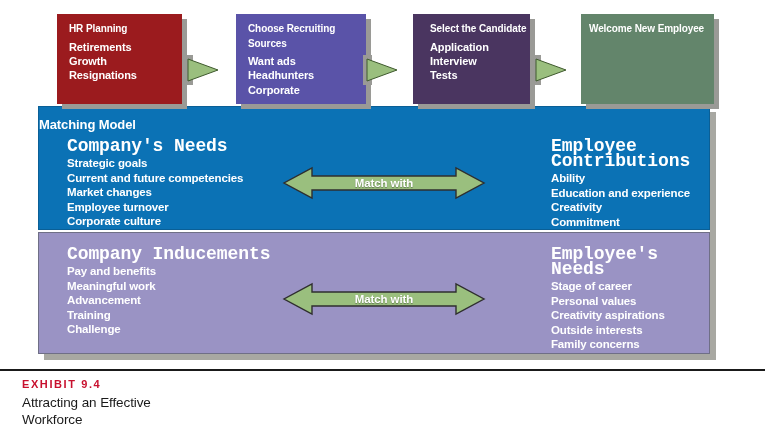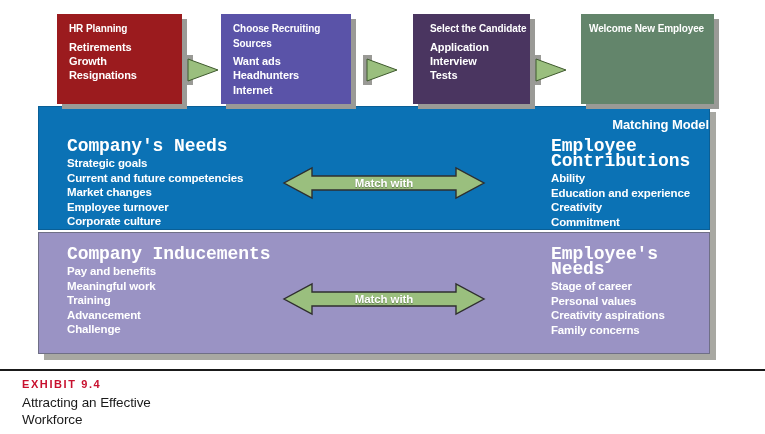--- a/index.html
+++ b/index.html
@@ -20,21 +20,21 @@
   }
   .proc .ttl{
     font-size:10px;font-weight:bold;line-height:14.5px;
     letter-spacing:-0.1px;margin-bottom:3px;
   }
   .proc .li{
     font-size:11px;font-weight:bold;line-height:14.4px;
     letter-spacing:-0.1px;
   }
   .proc.p0{left:57px;width:125px;}
-  .proc.p1{left:221px;width:130px;}
+  .proc.p1{left:236px;width:130px;}
   .proc.p2{left:413px;width:117px;padding-left:17px;}
   .proc.p3{left:581px;width:133px;}
 
   
   .conn{position:absolute;top:55px;width:36px;height:30px;z-index:4;}
   .conn svg{display:block;}
   .conn.c0{left:184px;}
   .conn.c1{left:363px;}
   .conn.c2{left:532px;}
 
@@ -43,21 +43,21 @@
     position:absolute;left:38px;top:106px;width:672px;height:248px;
     box-shadow:6px 6px 0 0 #a8a8a2;
     z-index:2;box-sizing:border-box;
   }
   .band{position:absolute;left:0;width:100%;box-sizing:border-box;}
   .band.blue{top:0;height:124px;background:#0B72B5;}
   .band.purple{top:126px;height:122px;background:#9A93C4;border:1px solid #6f6f86;}
   .band.blue{border:1px solid #0a5f96;}
 
   .mm-title{
-    position:absolute;left:0;top:10px;width:100%;text-align:right;
+    position:absolute;left:0;top:10px;width:100%;text-align:left;
     color:#ffffff;font-size:13px;font-weight:bold;letter-spacing:-0.1px;
   }
 
   .col{position:absolute;color:#ffffff;}
   .col .hd{font-size:18px;font-weight:bold;line-height:15px;margin-bottom:2px;letter-spacing:-0.1px;font-family:Liberation Mono, monospace;}
   .col .li{font-size:11.5px;font-weight:bold;line-height:14.6px;letter-spacing:-0.15px;}
 
   .band.blue .col.left{left:28px;top:32px;}
   .band.blue .col.right{left:512px;top:32px;}
   .band.purple .col.left{left:28px;top:14px;}
@@ -95,21 +95,21 @@
     <div class="ttl">HR Planning</div>
     <div class="li">Retirements</div>
     <div class="li">Growth</div>
     <div class="li">Resignations</div>
   </div>
 
   <div class="proc p1" style="background: rgb(90, 83, 168);">
     <div class="ttl">Choose Recruiting Sources</div>
     <div class="li">Want ads</div>
     <div class="li">Headhunters</div>
-    <div class="li">Internet</div>
+    <div class="li">Corporate</div>
   </div>
 
   <div class="proc p2" style="background: rgb(74, 53, 96);">
     <div class="ttl">Select the Candidate</div>
     <div class="li">Application</div>
     <div class="li">Interview</div>
     <div class="li">Tests</div>
   </div>
 
   <div class="proc p3" style="background: rgb(99, 133, 107); padding-left: 8px;">
@@ -164,37 +164,38 @@
         <div class="li">Commitment</div>
         <div class="li">Expertise and knowledge</div>
       </div>
     </div>
 
     <div class="band purple" style="background: rgb(154, 147, 196);">
       <div class="col left">
         <div class="hd">Company Inducements</div>
         <div class="li">Pay and benefits</div>
         <div class="li">Meaningful work</div>
+        <div class="li">Advancement</div>
         <div class="li">Training</div>
-        <div class="li">Advancement</div>
         <div class="li">Challenge</div>
       </div>
 
       <div class="matcharrow">
         <svg width="210" height="40" viewBox="0 0 210 40">
           <path d="M33 5 L33 13 L177 13 L177 5 L205 20 L177 35 L177 27 L33 27 L33 35 L5 20 Z" fill="#9ABF7E" stroke="#2f2f2f" stroke-width="1.4" stroke-linejoin="miter"></path>
         </svg>
         <div class="mlabel">Match with</div>
       </div>
 
       <div class="col right">
         <div class="hd">Employee's Needs</div>
         <div class="li">Stage of career</div>
         <div class="li">Personal values</div>
         <div class="li">Creativity aspirations</div>
+        <div class="li">Outside interests</div>
         <div class="li">Family concerns</div>
       </div>
     </div>
   </div>
 
   <div class="rule"></div>
   <div class="caption">
     <div class="ex" style="color: rgb(200, 16, 46);">EXHIBIT 9.4</div>
     <div class="ct">Attracting an Effective</div>
     <div class="ct">Workforce</div>

